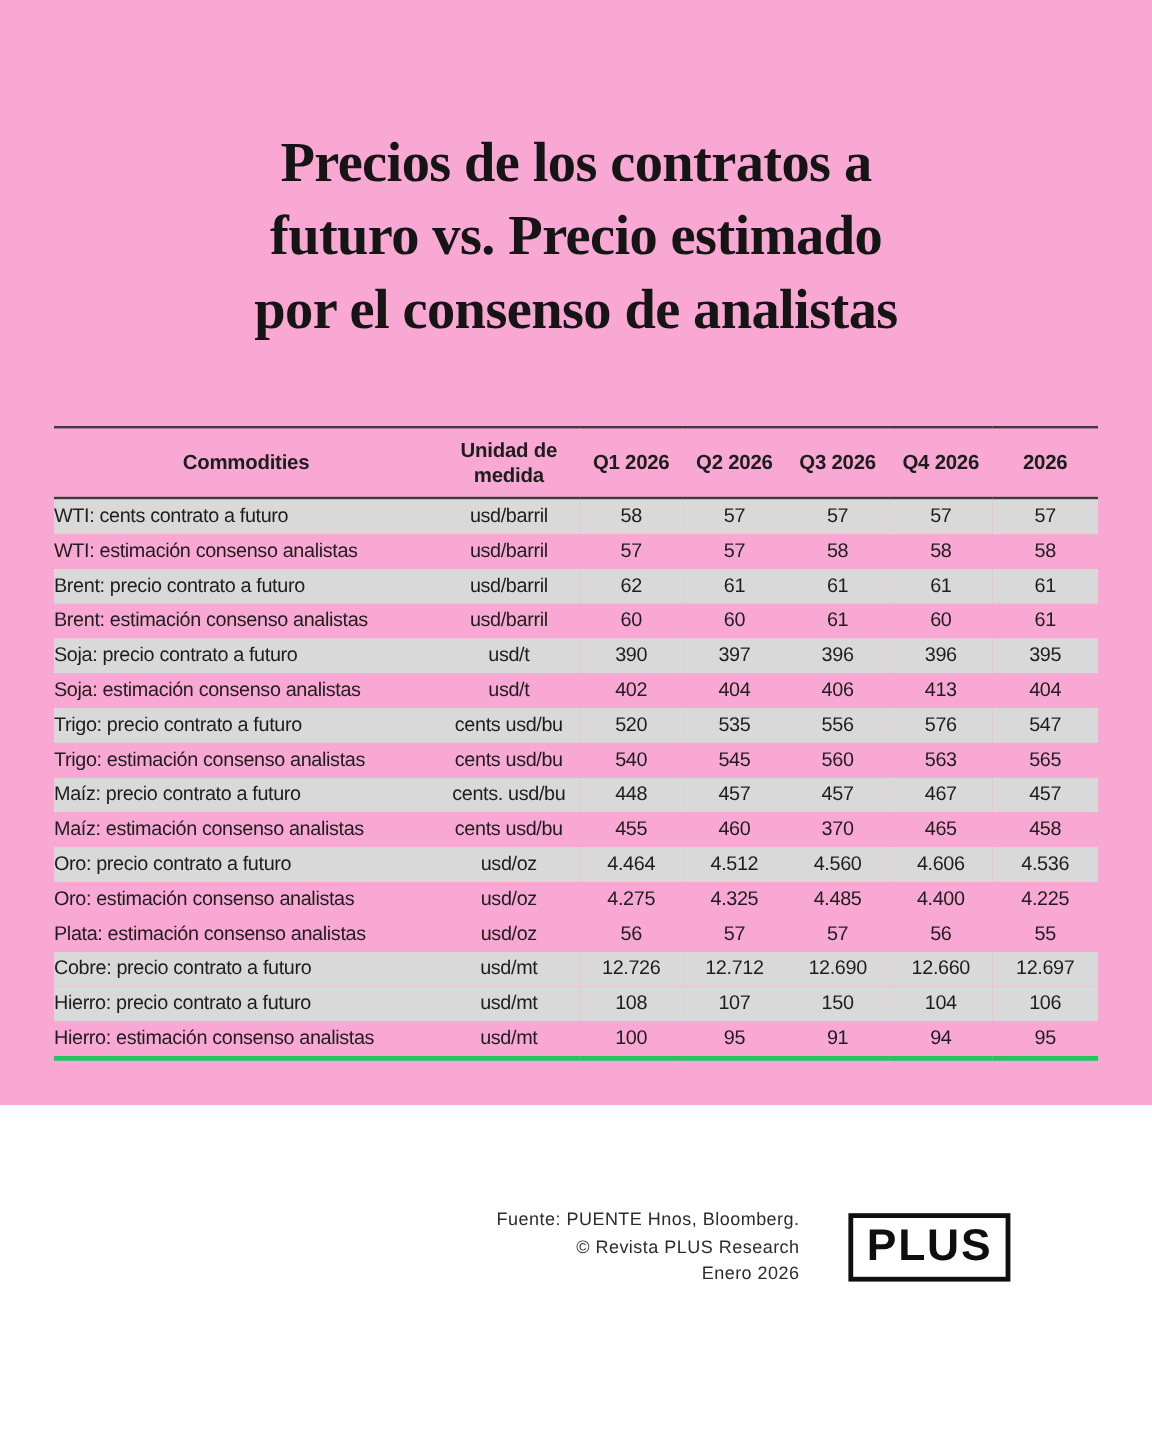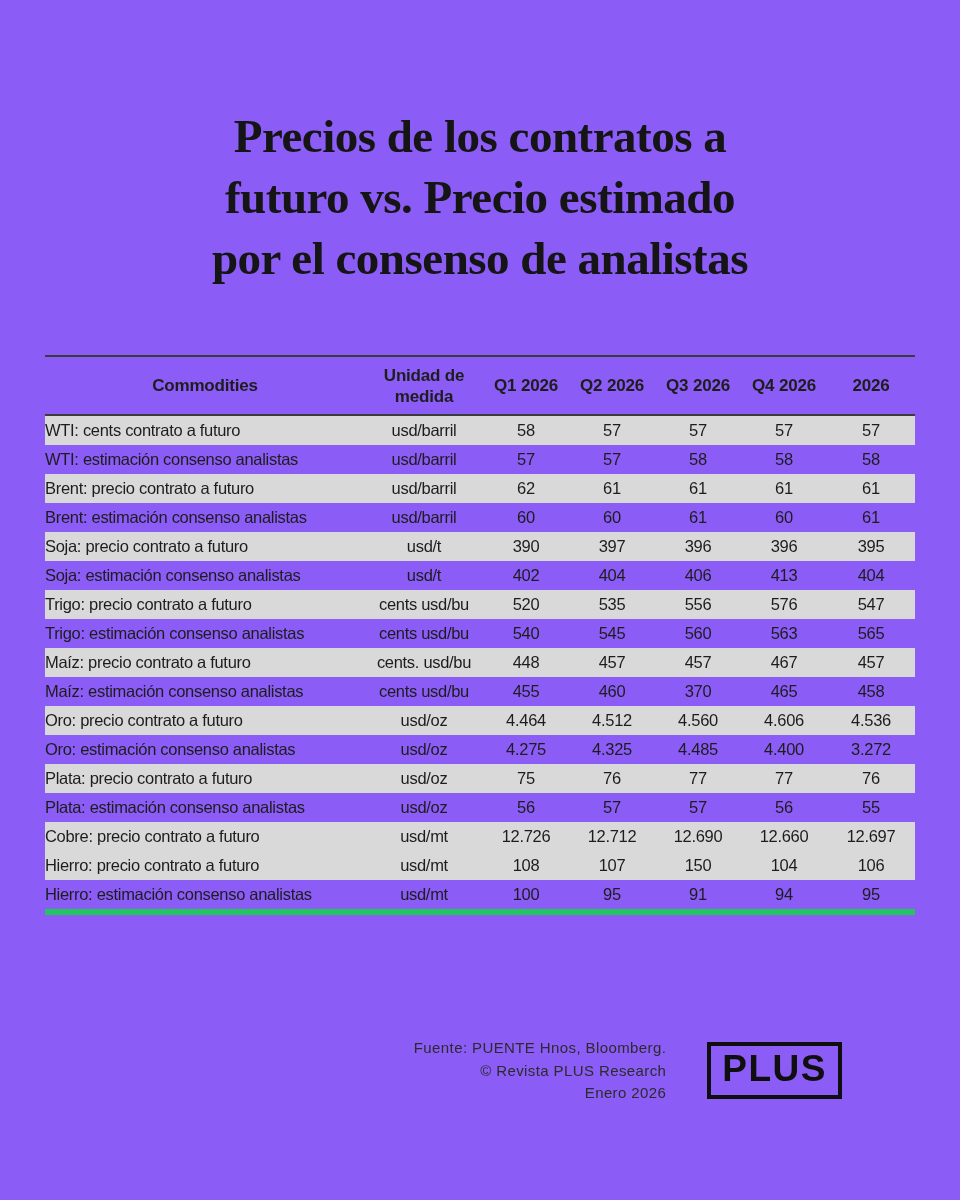--- a/index.html
+++ b/index.html
@@ -10,22 +10,22 @@
   body {
     width: 960px;
     height: 1200px;
     overflow: hidden;
     font-family: "Liberation Sans", sans-serif;
     -webkit-font-smoothing: antialiased;
   }
   .page {
     position: relative;
     width: 960px;
-    height: 1200px;
-    background: #8b5cf6;
+    height: 921px;
+    background: #f9a8d4;
   }
 
   
   .title {
     margin: 0;
     padding-top: 106px;
     text-align: center;
     font-family: "Liberation Serif", serif;
     font-weight: 700;
     font-size: 47px;
@@ -36,21 +36,21 @@
   .title-line { display: block; }
 
   
   .data-table {
     width: 870px;
     margin: 66px auto 0 auto;
     border-collapse: collapse;
     table-layout: fixed;
     color: #1d1d1d;
     border-top: 2px solid #3b3b3b;
-    border-bottom: 6px solid #22c55e;
+    border-bottom: 4px solid #22c55e;
   }
   .data-table thead th {
     border-bottom: 2px solid #3b3b3b;
     font-size: 17px;
     font-weight: 700;
     height: 57px;
     vertical-align: middle;
     text-align: center;
     padding: 0 6px;
     line-height: 21px;
@@ -229,30 +229,21 @@
           <td class="cell-num">4.606</td>
           <td class="cell-num">4.536</td>
         </tr>
         <tr>
           <td class="cell-commodity">Oro: estimación consenso analistas</td>
           <td class="cell-unit">usd/oz</td>
           <td class="cell-num">4.275</td>
           <td class="cell-num">4.325</td>
           <td class="cell-num">4.485</td>
           <td class="cell-num">4.400</td>
-          <td class="cell-num">3.272</td>
-        </tr>
-        <tr class="shaded">
-          <td class="cell-commodity">Plata: precio contrato a futuro</td>
-          <td class="cell-unit">usd/oz</td>
-          <td class="cell-num">75</td>
-          <td class="cell-num">76</td>
-          <td class="cell-num">77</td>
-          <td class="cell-num">77</td>
-          <td class="cell-num">76</td>
+          <td class="cell-num">4.225</td>
         </tr>
         <tr>
           <td class="cell-commodity">Plata: estimación consenso analistas</td>
           <td class="cell-unit">usd/oz</td>
           <td class="cell-num">56</td>
           <td class="cell-num">57</td>
           <td class="cell-num">57</td>
           <td class="cell-num">56</td>
           <td class="cell-num">55</td>
         </tr>

